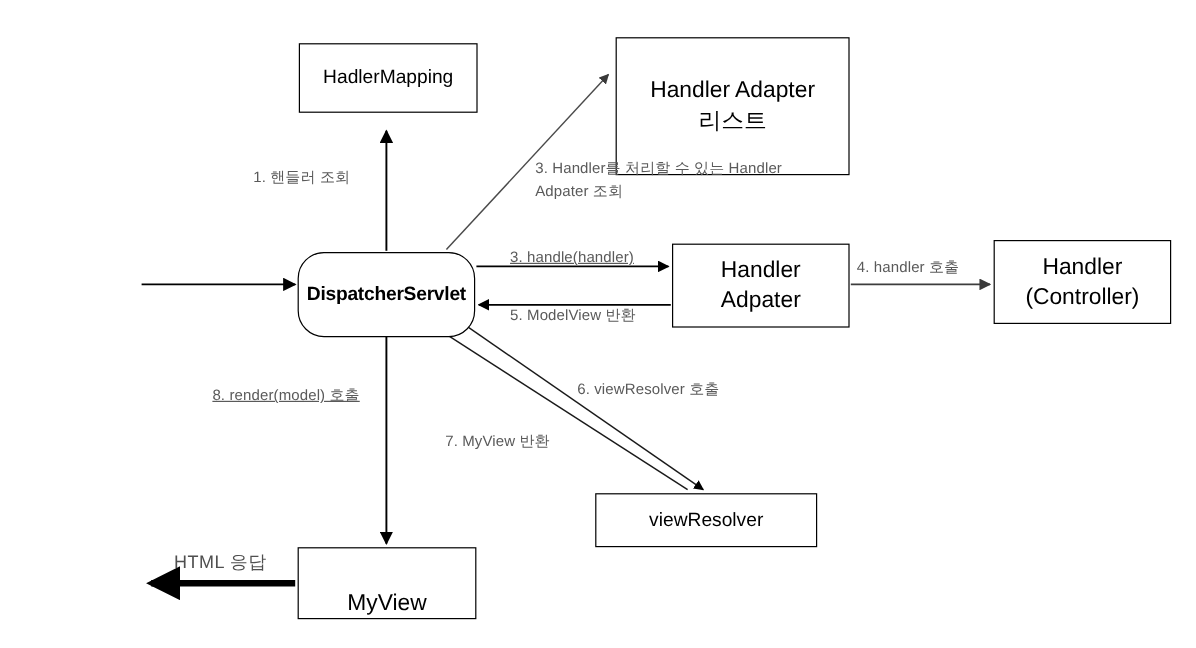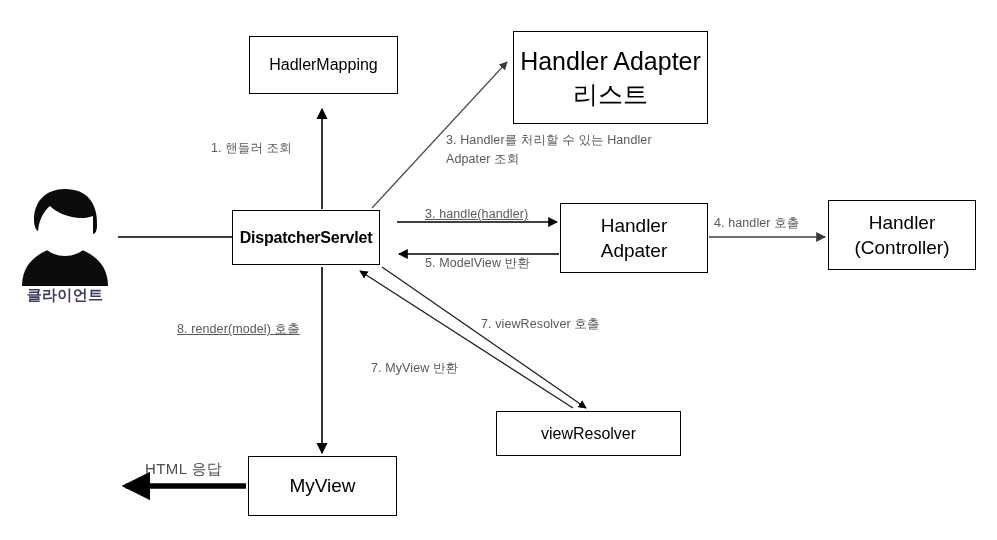--- a/index.html
+++ b/index.html
@@ -34,26 +34,26 @@
     display: flex;
     flex-direction: column;
     align-items: center;
     justify-content: center;
     color: #000000;
     text-align: center;
     line-height: 1.32;
   }
   .node .line { display: block; white-space: pre; }
   .node.n-hadlermapping { left: 249px; top: 36px;  width: 149px; height: 58px; font-size: 16px; justify-content: center; }
-  .node.n-adapterlist   { left: 513px; top: 31px;  width: 195px; height: 93px; font-size: 25px; }
-  .node.n-dispatcher    { left: 232px; top: 210px; width: 148px; height: 55px; font-size: 16px; font-weight: bold; letter-spacing: -0.2px; }
+  .node.n-adapterlist   { left: 513px; top: 31px;  width: 195px; height: 115px; font-size: 19px; }
+  .node.n-dispatcher    { left: 248px; top: 210px; width: 148px; height: 71px; font-size: 16px; font-weight: bold; letter-spacing: -0.2px; border-radius: 22px; }
   .node.n-handleradapter{ left: 560px; top: 203px; width: 148px; height: 70px; font-size: 19px; }
   .node.n-handlerctrl   { left: 828px; top: 200px; width: 148px; height: 70px; font-size: 19px; }
   .node.n-viewresolver  { left: 496px; top: 411px; width: 185px; height: 45px; font-size: 16px; }
-  .node.n-myview        { left: 248px; top: 456px; width: 149px; height: 60px; font-size: 19px; }
+  .node.n-myview        { left: 248px; top: 456px; width: 149px; height: 60px; font-size: 19px; justify-content: flex-end; }
 
   .edge-label {
     position: absolute;
     color: #5a5a5a;
     font-size: 12.5px;
     line-height: 1.55;
     white-space: pre-line;
     letter-spacing: 0.1px;
   }
   .edge-label.bold {
@@ -124,30 +124,20 @@
 
     <line x1="382" y1="267" x2="586" y2="408" stroke="#1a1a1a" stroke-width="1.2" marker-end="url(#arrThin)"></line>
 
     <line x1="573" y1="408" x2="360" y2="271" stroke="#1a1a1a" stroke-width="1.2" marker-end="url(#arrThin)"></line>
 
     <line x1="322" y1="267" x2="322" y2="453" stroke="#000000" stroke-width="1.6" marker-end="url(#arrThin)"></line>
 
     <line x1="246" y1="486" x2="126" y2="486" stroke="#000000" stroke-width="5.5" marker-end="url(#arrFat)"></line>
   </svg>
 
-  <div class="client">
-    <svg class="avatar" viewBox="0 0 110 100" xmlns="http://www.w3.org/2000/svg">
-      <path d="M12 100 C12 76 30 66 44 62 L66 62 C80 66 98 76 98 100 Z" fill="#0b0b0b"></path>
-      <path d="M46 52 L64 52 L66 66 C62 72 58 74 55 74 C52 74 48 72 44 66 Z" fill="#0b0b0b"></path>
-      <path d="M55 8 C74 8 84 22 84 40 C84 56 73 70 55 70 C37 70 26 56 26 40 C26 22 36 8 55 8 Z" fill="#ffffff"></path>
-      <path d="M55 3 C77 3 88 17 87 40 C87 45 85 48 83 48 L83 30 C78 32 70 33 62 31 C52 29 44 24 40 20 C33 26 29 34 28 45 C26 44 24 40 24 34 C24 15 36 3 55 3 Z" fill="#0b0b0b"></path>
-      <path d="M40 22 C47 28 57 33 70 34 C62 37 50 35 40 27 Z" fill="#ffffff" opacity="0.85"></path>
-    </svg>
-    <div class="caption">클라이언트</div>
-  </div>
 
   <div class="node n-hadlermapping">
     <span class="line">HadlerMapping</span>
   </div>
 
   <div class="node n-adapterlist">
     <span class="line">Handler Adapter</span>
     <span class="line">리스트</span>
   </div>
 
@@ -172,18 +162,18 @@
   <div class="node n-myview">
     <span class="line">MyView</span>
   </div>
 
   <div class="edge-label lbl-1">1. 핸들러 조회</div>
   <div class="edge-label lbl-2">3. Handler를  처리할  수  있는  Handler
     Adpater 조회</div>
   <div class="edge-label lbl-3">3.  handle(handler)</div>
   <div class="edge-label lbl-4">4.  handler 호출</div>
   <div class="edge-label lbl-5">5.  ModelView 반환</div>
-  <div class="edge-label lbl-6">7.  viewResolver 호출</div>
+  <div class="edge-label lbl-6">6.  viewResolver 호출</div>
   <div class="edge-label lbl-7">7.  MyView 반환</div>
   <div class="edge-label lbl-8">8.  render(model) 호출</div>
   <div class="edge-label bold lbl-html">HTML 응답</div>
 
 </div>
 
 </body></html>

